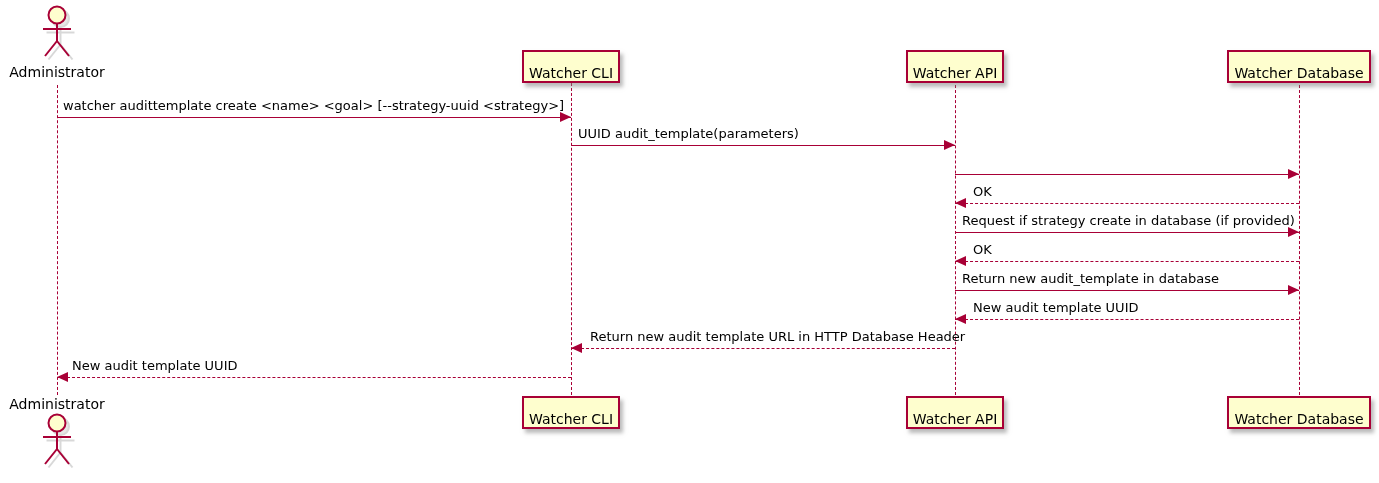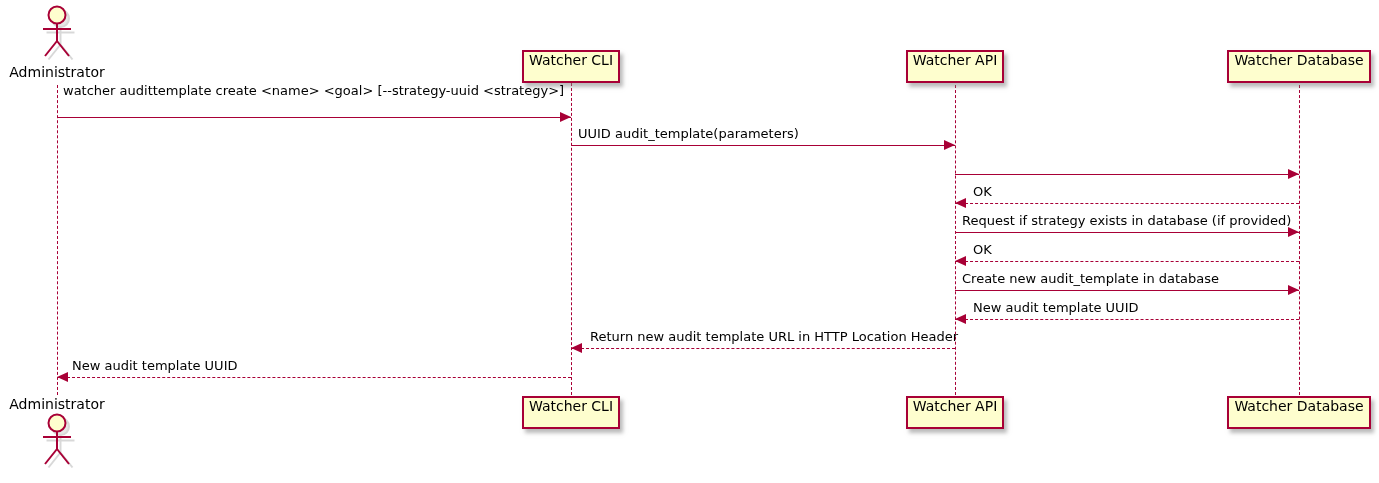--- a/index.html
+++ b/index.html
@@ -22,21 +22,21 @@
   }
 
   
   .pbox {
     position: absolute;
     height: 33px;
     background: #FEFECE;
     border: 2px solid #A80036;
     box-shadow: 3px 4px 4px rgba(130,130,130,0.55);
     display: flex;
-    align-items: flex-start;
+    align-items: flex-end;
     justify-content: center;
     font-size: 14px;
     color: #000000;
     white-space: nowrap;
   }
 
   
   .actor-label {
     position: absolute;
     width: 114px;
@@ -97,52 +97,52 @@
   <div class="pbox" style="left:522px; top:50px; width:98px;">
     <span>Watcher CLI</span>
   </div>
   <div class="pbox" style="left:906px; top:50px; width:98px;">
     <span>Watcher API</span>
   </div>
   <div class="pbox" style="left:1227px; top:50px; width:144px;">
     <span>Watcher Database</span>
   </div>
 
-  <div class="msg-label" style="left:63px; top:83px;text-align:center;">watcher audittemplate create &lt;name&gt; &lt;goal&gt; [--strategy-uuid &lt;strategy&gt;]</div>
+  <div class="msg-label" style="left:63px; top:98px;text-align:center;">watcher audittemplate create &lt;name&gt; &lt;goal&gt; [--strategy-uuid &lt;strategy&gt;]</div>
   <div class="msg-line solid" style="left:57px; top:117px; width:514px;"></div>
   <div class="head right" style="left:560px; top:112px;"></div>
 
   <div class="msg-label" style="left:578px; top:126px;">UUID audit_template(parameters)</div>
   <div class="msg-line solid" style="left:571px; top:145px; width:384px;"></div>
   <div class="head right" style="left:944px; top:140px;"></div>
 
   <div class="msg-line solid" style="left:955px; top:174px; width:344px;"></div>
   <div class="head right" style="left:1288px; top:169px;"></div>
 
   <div class="msg-label" style="left:973px; top:184px;">OK</div>
   <div class="msg-line dashed" style="left:955px; top:203px; width:344px;"></div>
   <div class="head left" style="left:955px; top:198px;"></div>
 
-  <div class="msg-label" style="left:962px; top:213px;">Request if strategy exists in database (if provided)</div>
+  <div class="msg-label" style="left:962px; top:213px;">Request if strategy create in database (if provided)</div>
   <div class="msg-line solid" style="left:955px; top:232px; width:344px;"></div>
   <div class="head right" style="left:1288px; top:227px;"></div>
 
   <div class="msg-label" style="left:973px; top:242px;">OK</div>
   <div class="msg-line dashed" style="left:955px; top:261px; width:344px;"></div>
   <div class="head left" style="left:955px; top:256px;"></div>
 
-  <div class="msg-label" style="left:962px; top:271px;">Create new audit_template in database</div>
+  <div class="msg-label" style="left:962px; top:271px;">Return new audit_template in database</div>
   <div class="msg-line solid" style="left:955px; top:290px; width:344px;"></div>
   <div class="head right" style="left:1288px; top:285px;"></div>
 
   <div class="msg-label" style="left:973px; top:300px;">New audit template UUID</div>
   <div class="msg-line dashed" style="left:955px; top:319px; width:344px;"></div>
   <div class="head left" style="left:955px; top:314px;"></div>
 
-  <div class="msg-label" style="left:590px; top:329px;">Return new audit template URL in HTTP Location Header</div>
+  <div class="msg-label" style="left:590px; top:329px;">Return new audit template URL in HTTP Database Header</div>
   <div class="msg-line dashed" style="left:571px; top:348px; width:384px;"></div>
   <div class="head left" style="left:571px; top:343px;"></div>
 
   <div class="msg-label" style="left:72px; top:358px;">New audit template UUID</div>
   <div class="msg-line dashed" style="left:57px; top:377px; width:514px;"></div>
   <div class="head left" style="left:57px; top:372px;"></div>
 
   <div class="pbox" style="left:522px; top:396px; width:98px;">
     <span>Watcher CLI</span>
   </div>

